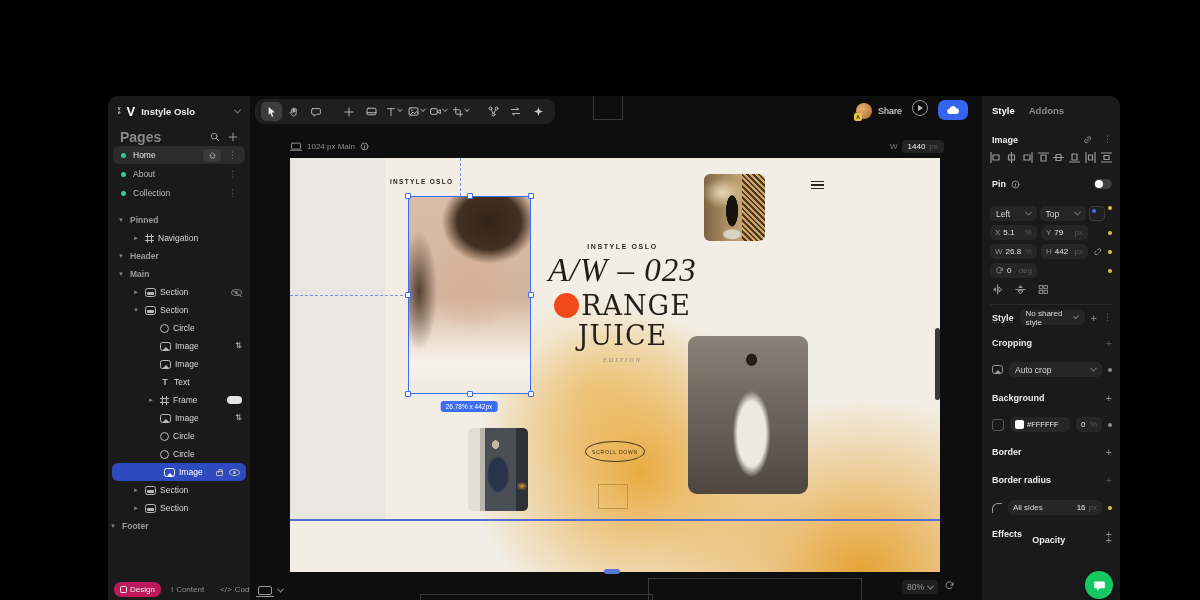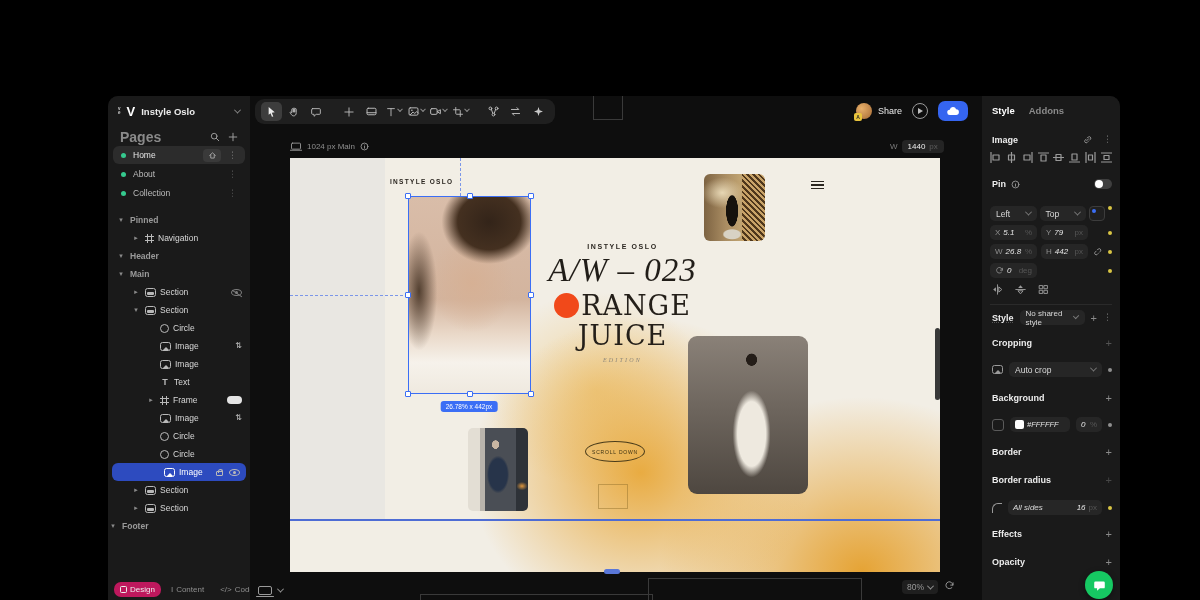--- a/index.html
+++ b/index.html
@@ -67,21 +67,21 @@
 
   
   .canvas { position:absolute; left:142px; top:0; width:732px; height:504px; background:#0e0e0e; }
   .ghost-frame { position:absolute; border:1px solid #3a3a3a; }
   .toolbar { position:absolute; left:5px; top:3px; width:300px; height:25px; background:#1f1f1f; border-radius:9px;
     display:flex; align-items:center; padding:0 6px; gap:1px; z-index:5; }
   .tool { width:22px; height:19px; border-radius:5px; display:flex; align-items:center; justify-content:center; gap:1px; color:#c9c9c9; }
   .tool.active { background:#3d3d3d; }
   .tool .chev { color:#8a8a8a; transform:rotate(45deg) translate(-2px,-2px); width:4px; height:4px; }
   .tgap { width:10px; }
-  .top-right { position:absolute; left:606px; top:4px; height:22px; display:flex; align-items:center; gap:10px; z-index:5; }
+  .top-right { position:absolute; left:606px; top:4px; height:22px; display:flex; gap:10px; z-index:5; }
   .avatar { width:16px; height:16px; border-radius:50%; background:radial-gradient(circle at 35% 35%, #e8b06a, #a56a35); position:relative; }
   .avatar::after { content:'A'; position:absolute; left:-2px; bottom:-2px; width:8px; height:8px; background:#e8c33c; color:#222;
     font-size:5px; font-weight:700; border-radius:2px; display:flex; align-items:center; justify-content:center; }
   .share-lbl { color:#ececec; font-size:9px; }
   .preview-btn { width:16px; height:16px; border:1.2px solid #9a9a9a; border-radius:50%; display:flex; align-items:center; justify-content:center; }
   .play-tri { width:0; height:0; border-left:5px solid #bdbdbd; border-top:3px solid transparent; border-bottom:3px solid transparent; margin-left:1px; }
   .publish-btn { width:30px; height:20px; background:#3565f0; border-radius:7px; display:flex; align-items:center; justify-content:center; }
   .frame-hd { position:absolute; left:40px; top:46px; display:flex; align-items:center; gap:5px; color:#8f8f8f; font-size:8px; }
   .winput { position:absolute; left:640px; top:44px; display:flex; align-items:center; gap:4px; font-size:8px; color:#7c7c7c; }
   .winput .field-mini { background:#242424; border-radius:4px; padding:2px 6px; display:flex; gap:4px; }
@@ -152,21 +152,21 @@
   .p-tab.active { color:#fff; }
   .p-hd { display:flex; align-items:center; }
   .p-hd .t { color:#ececec; font-weight:700; font-size:9px; flex:1; }
   .plus { color:#8a8a8a; font-size:11px; line-height:10px; }
   .align-row { position:absolute; left:8px; top:56px; width:122px; display:flex; justify-content:space-between; }
   .pintgl { width:18px; height:10px; border-radius:5px; background:#3f3f3f; position:relative; }
   .pintgl::after { content:''; position:absolute; left:1px; top:1px; width:8px; height:8px; border-radius:50%; background:#fff; }
   .dd { background:#262626; border-radius:5px; height:15px; display:flex; align-items:center; padding:0 6px; gap:4px; color:#d9d9d9; }
   .dd .chev { color:#7a7a7a; margin-left:auto; }
   .fld { background:#262626; border-radius:5px; height:15px; display:flex; align-items:center; padding:0 5px; gap:3px; font-size:8px; }
-  .fld .k { color:#8f8f8f; } .fld .v { color:#e6e6e6;font-style:italic; } .fld .u { color:#565656; margin-left:auto; }
+  .fld .k { color:#8f8f8f; } .fld .v { color:#e6e6e6; } .fld .u { color:#565656; margin-left:auto; }
   .ydot { width:4px; height:4px; border-radius:50%; background:#d8c544; }
   .gdot2 { width:4px; height:4px; border-radius:50%; background:#8f8f8f; }
   .pinpos { width:16px; height:15px; background:#202020; border:1px solid #3c3c3c; border-radius:4px; position:relative; }
   .pinpos::before { content:''; position:absolute; left:2px; top:2px; width:4px; height:4px; border-radius:50%; background:#3b6ef5; }
   .divline { position:absolute; left:8px; width:122px; height:1px; background:#2a2a2a; }
   .swatch { width:9px; height:9px; background:#fff; border-radius:2px; }
   .checker { width:12px; height:12px; border:1px solid #5a5a5a; border-radius:3px; }
   .radius-ic { width:10px; height:10px; border-top:1.5px solid #9a9a9a; border-left:1.5px solid #9a9a9a; border-top-left-radius:6px; }
   .chatbub { position:absolute; left:103px; top:475px; width:28px; height:28px; border-radius:50%; background:#16c862;
     display:flex; align-items:center; justify-content:center; box-shadow:0 2px 6px rgba(0,0,0,.4); }
@@ -724,21 +724,21 @@
             <span class="v" style="margin-left:auto">16</span>
             <span class="u" style="margin-left:0">px</span>
           </span>
       <span class="ydot"></span>
     </div>
 
     <div class="p-hd p-abs" style="left:10px; top:433px; width:120px;">
       <span class="t">Effects</span>
       <span class="plus">+</span>
     </div>
-    <div class="p-hd p-abs" style="left:10px; top:461px; width:120px;">
+    <div class="p-hd p-abs" style="left:10px; top:439px; width:120px;text-align:center;">
       <span class="t">Opacity</span>
       <span class="plus">+</span>
     </div>
 
     <div class="chatbub">
       <svg width="13" height="13" viewBox="0 0 16 16">
             <path d="M3 3h10a1.5 1.5 0 0 1 1.5 1.5V10A1.5 1.5 0 0 1 13 11.5H8.5L5 14.4v-2.9H3A1.5 1.5 0 0 1 1.5 10V4.5A1.5 1.5 0 0 1 3 3z" fill="#fff"></path>
           </svg>
     </div>
   </div>

